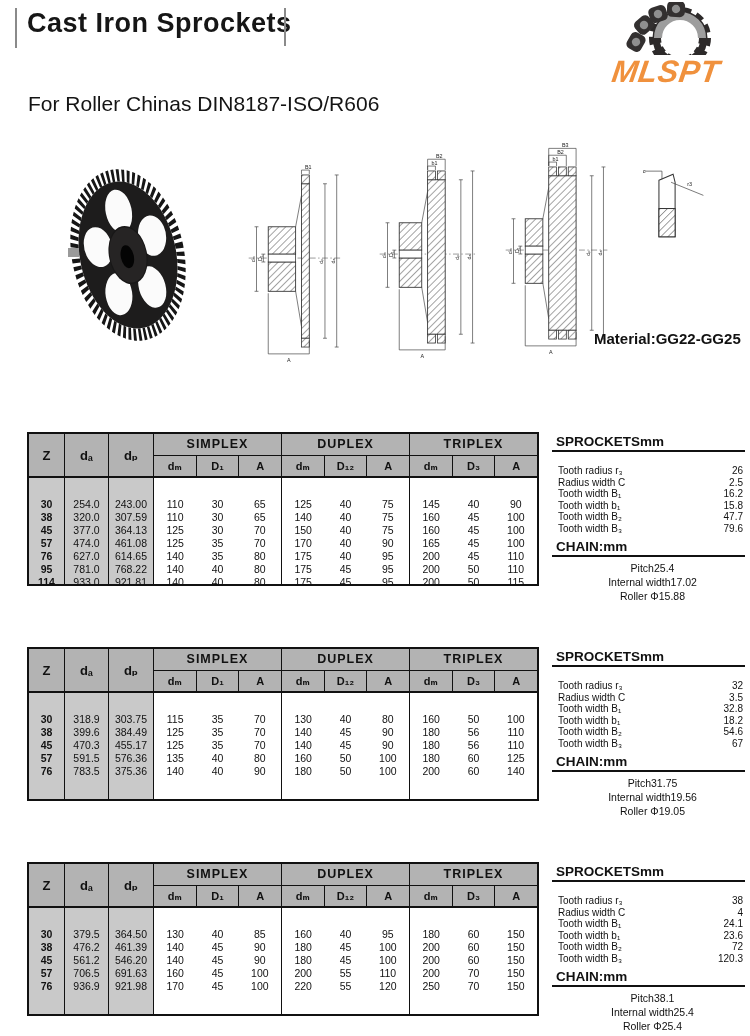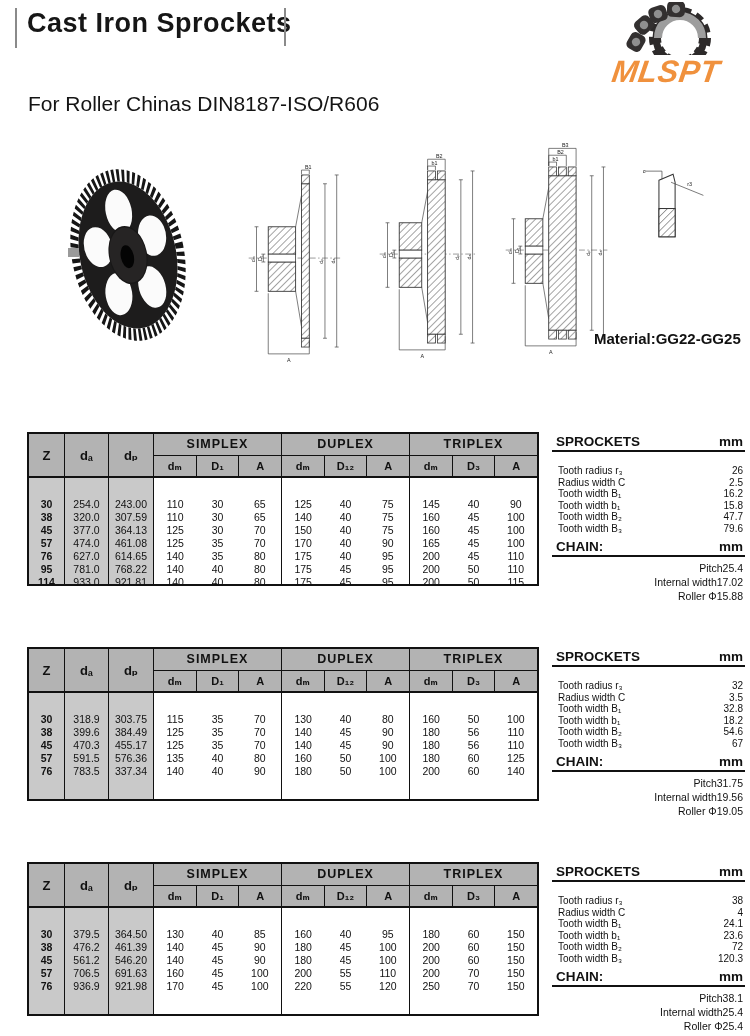--- a/index.html
+++ b/index.html
@@ -39,27 +39,27 @@
   .col{display:flex;flex-direction:column;padding-top:20px;}
   .gray{background:#c9c9c9;}
   .zcol{width:36px;}.dacol{width:44px;}.dpcol{width:45px;}
   .zcol .val{font-weight:bold;}
   .bgroup{flex:1;display:flex;border-right:1px solid #111;box-sizing:border-box;}
   .bgroup:last-child{border-right:none;}
   .bgroup .col{flex:1;}
   .val{height:13px;line-height:13px;font-size:10.5px;text-align:center;}
   
   .panel{position:absolute;left:552px;top:19px;width:193px;}
-  .phead{display:flex;justify-content:space-between;align-items:flex-end;font-weight:bold;font-size:13.5px;
+  .phead{display:flex;align-items:flex-end;font-weight:bold;font-size:13.5px;
          border-bottom:2px solid #111;padding:0 2px 1px 4px;}
   .sp-rows{padding:13px 2px 1px 6px;}
   .prow{display:flex;justify-content:space-between;font-size:10px;line-height:11.5px;}
-  .chead{margin-top:4px;gap:20px;}
+  .chead{margin-top:4px;}
   .ch-rows{padding:4px 2px 0 10px;}
-  .crow{display:flex;justify-content:flex-end;font-size:10.5px;line-height:14px;}
+  .crow{display:flex;justify-content:center;font-size:10.5px;line-height:14px;}
 </style>
 </head>
 <body>
 
 <svg width="0" height="0" style="position:absolute" aria-hidden="true">
   <defs>
     <pattern id="hatch" width="5" height="5" patternUnits="userSpaceOnUse" patternTransform="rotate(45)">
       <rect width="5" height="5" fill="#ffffff"></rect>
       <line x1="0" y1="0" x2="0" y2="5" stroke="#555" stroke-width="1.1"></line>
     </pattern>
@@ -514,21 +514,21 @@
             <div class="val">399.6</div>
             <div class="val">470.3</div>
             <div class="val">591.5</div>
             <div class="val">783.5</div>
           </div>
           <div class="col gray dpcol">
             <div class="val">303.75</div>
             <div class="val">384.49</div>
             <div class="val">455.17</div>
             <div class="val">576.36</div>
-            <div class="val">337.34</div>
+            <div class="val">375.36</div>
           </div>
           <div class="bgroup">
             <div class="col">
               <div class="val">115</div>
               <div class="val">125</div>
               <div class="val">125</div>
               <div class="val">135</div>
               <div class="val">140</div>
             </div>
             <div class="col">

